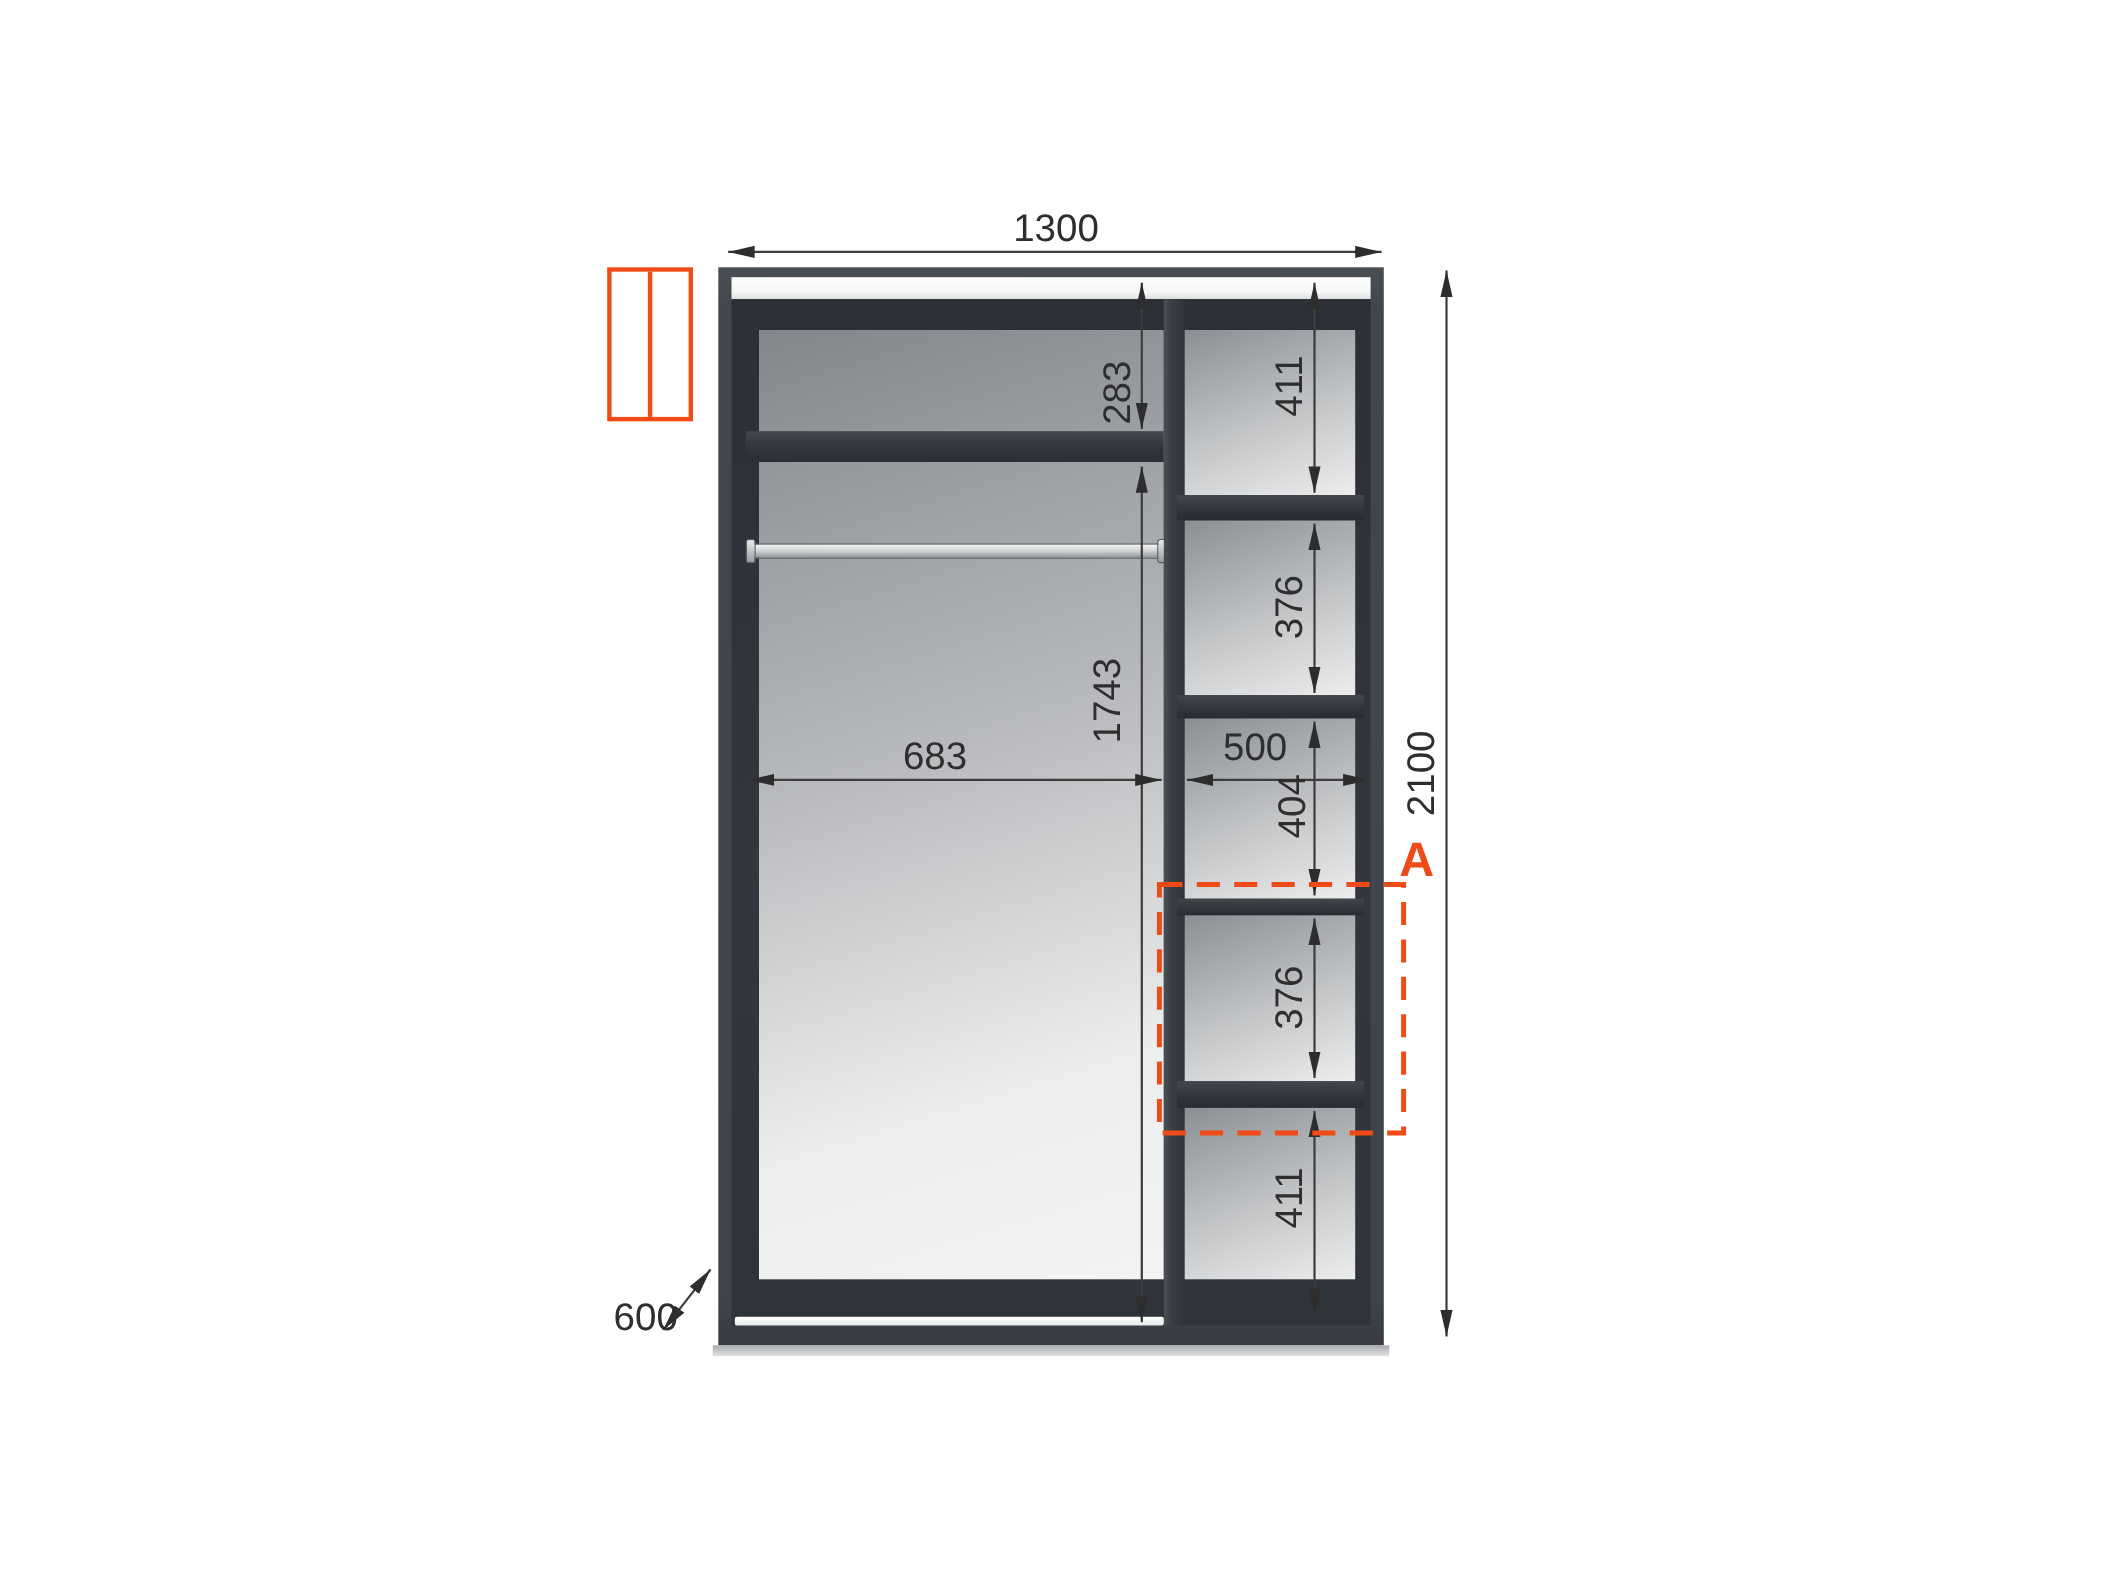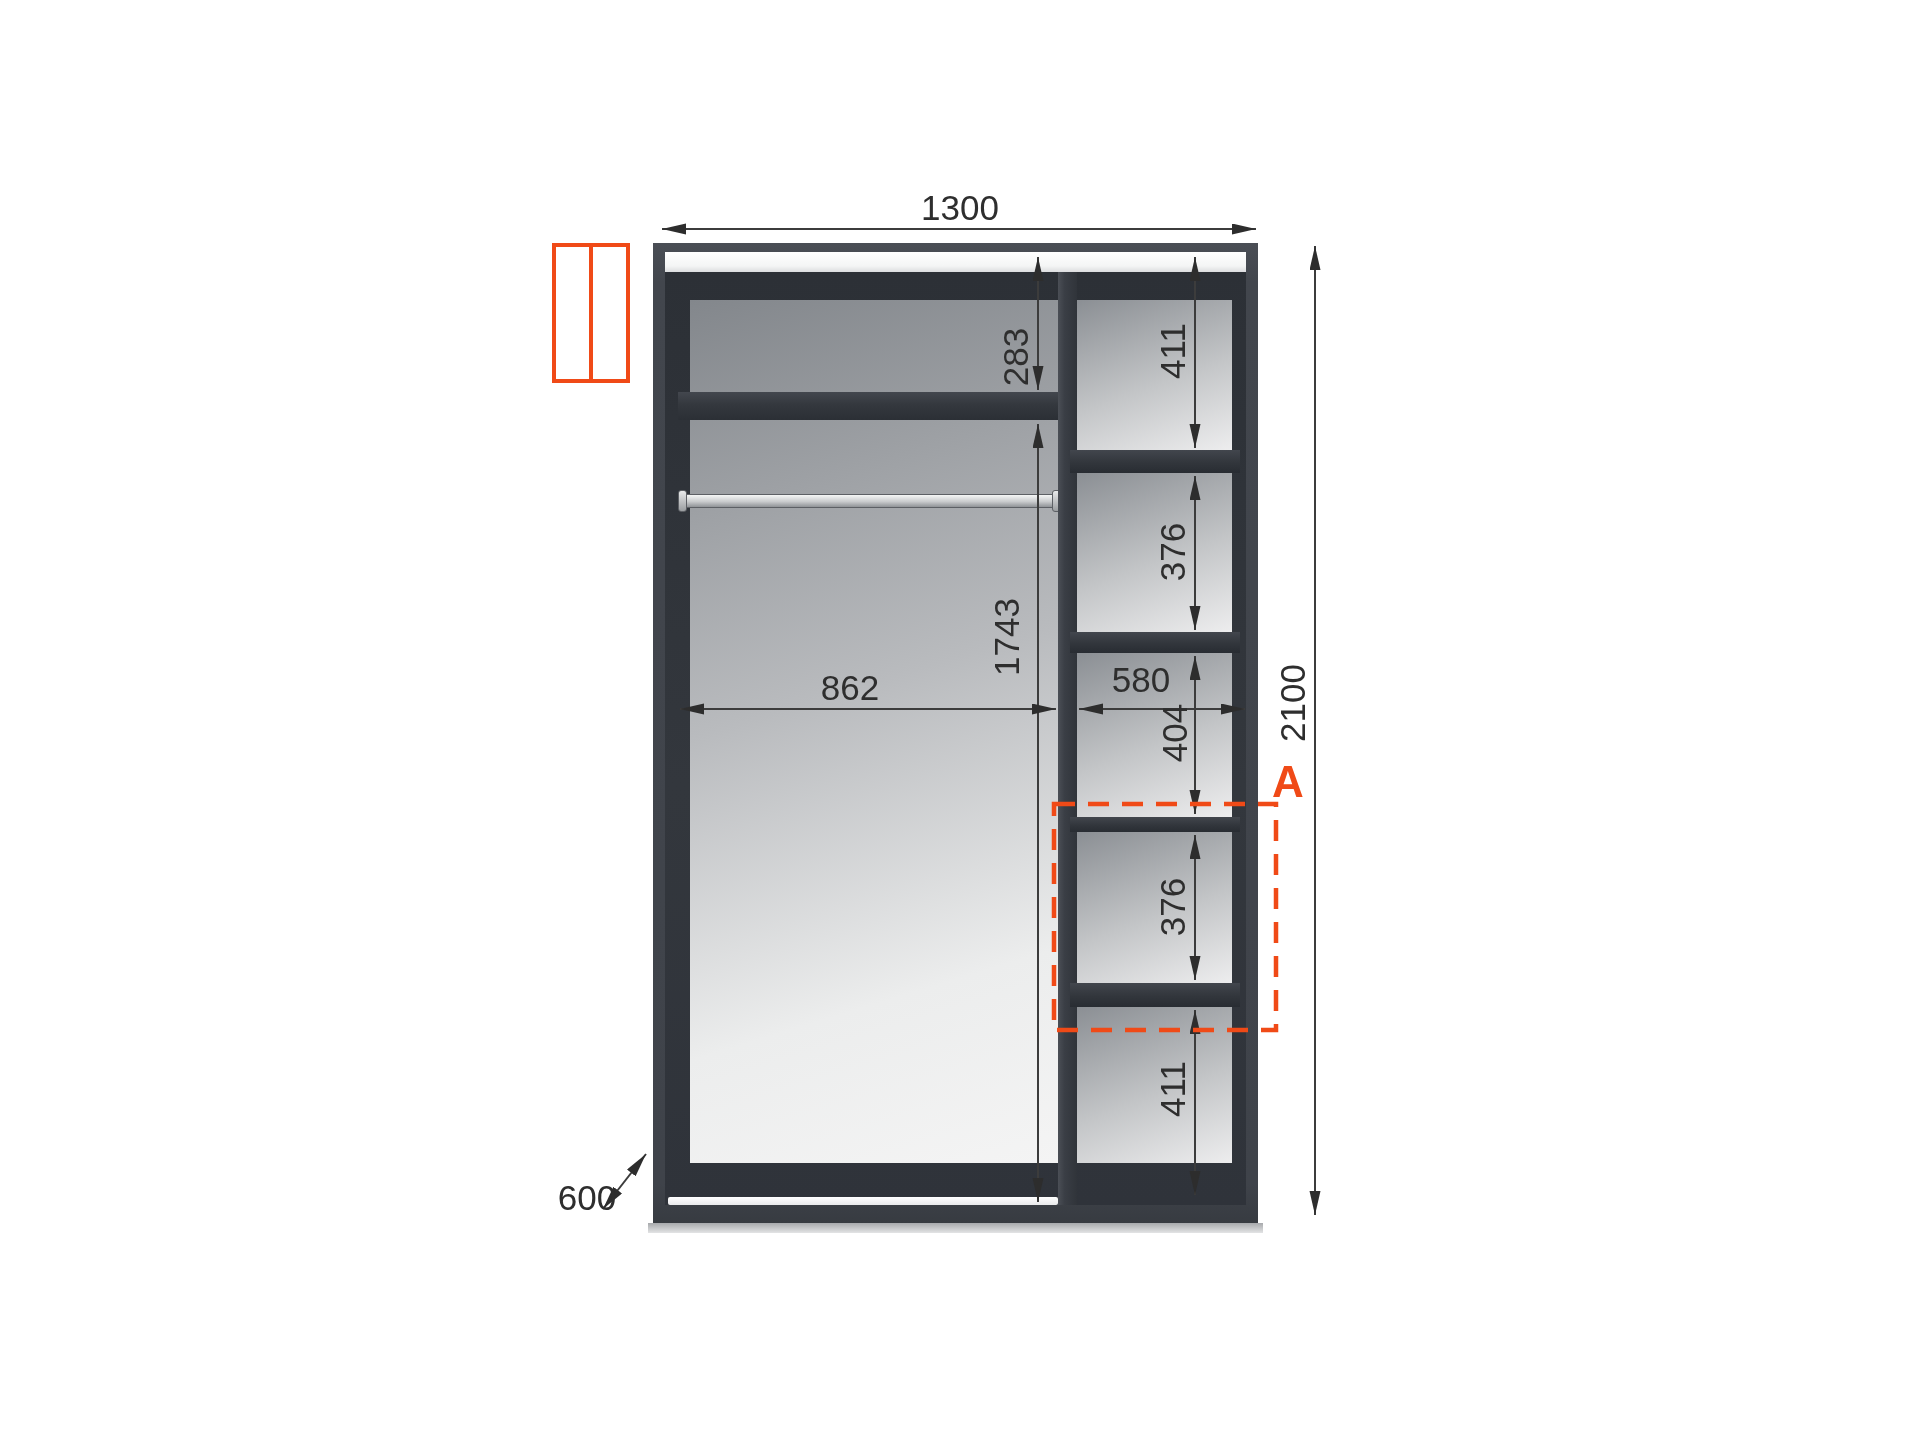--- a/index.html
+++ b/index.html
@@ -153,22 +153,22 @@
       <line x1="1195" y1="1010" x2="1195" y2="1195" marker-start="url(#arr)" marker-end="url(#arr)"></line>
       <line x1="603" y1="1209" x2="646" y2="1154" marker-start="url(#arr)" marker-end="url(#arr)"></line>
     </g>
     <rect x="1054" y="804" width="222" height="226" fill="none" stroke="#f04a17" stroke-width="4.5" stroke-dasharray="21 13"></rect>
   </svg>
 
   <div class="dim-label" style="left:890px;top:190px;width:140px;">1300</div>
   <div class="dim-label rot" style="left:1223px;top:685px;width:140px;">2100</div>
   <div class="dim-label rot" style="left:961px;top:339px;width:110px;">283</div>
   <div class="dim-label rot" style="left:937px;top:619px;width:140px;">1743</div>
-  <div class="dim-label" style="left:780px;top:670px;width:140px;">862</div>
-  <div class="dim-label" style="left:1081px;top:662px;width:120px;">580</div>
+  <div class="dim-label" style="left:780px;top:670px;width:140px;">683</div>
+  <div class="dim-label" style="left:1081px;top:662px;width:120px;">500</div>
   <div class="dim-label rot" style="left:1120px;top:715px;width:110px;">404</div>
   <div class="dim-label rot" style="left:1118px;top:333px;width:110px;">411</div>
   <div class="dim-label rot" style="left:1118px;top:534px;width:110px;">376</div>
   <div class="dim-label rot" style="left:1118px;top:889px;width:110px;">376</div>
   <div class="dim-label rot" style="left:1118px;top:1071px;width:110px;">411</div>
   <div class="dim-label" style="left:532px;top:1143px;width:110px;margin-top:37px;">600</div>
   <div class="marker-a">A</div>
 
 </div>
 

